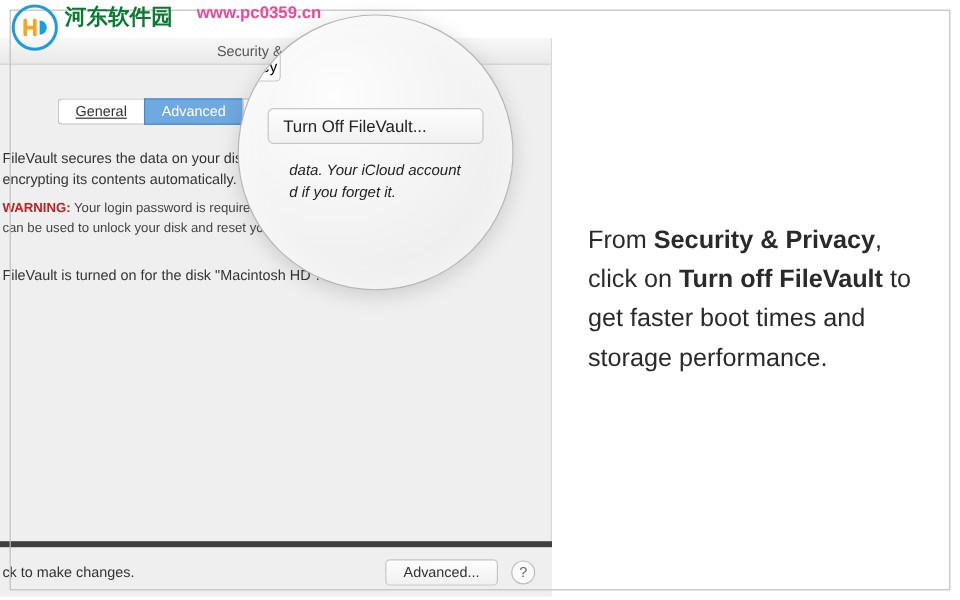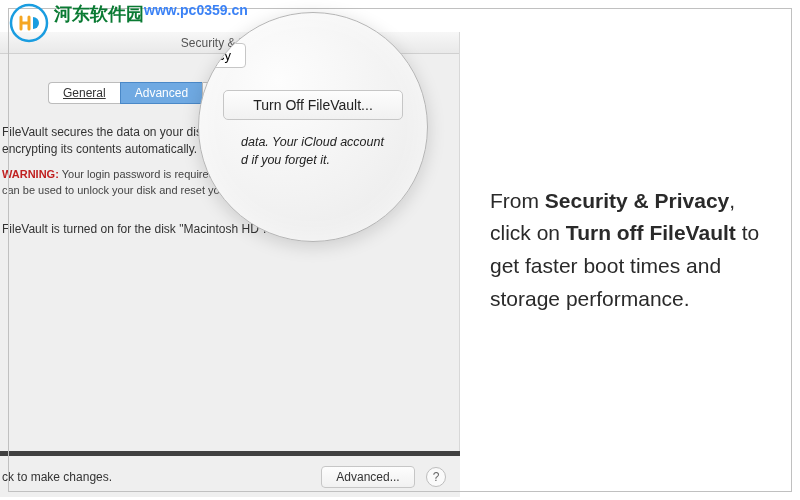--- a/index.html
+++ b/index.html
@@ -26,21 +26,21 @@
   display: flex;
   align-items: flex-start;
   gap: 4px;
 }
 .wm-logo {
   width: 42px; height: 42px;
   display: flex; align-items: center; justify-content: center;
 }
 .wm-text { display: flex; flex-direction: row; }
 .wm-cn { font-size: 18px; font-weight: bold; color: #0a7a33; }
-.wm-url { font-size: 14px; font-weight: bold; color: #3b82f6; }
+.wm-url { font-size: 14px; font-weight: bold; color: #ec4899; margin-left: 20px; }
 
 .left-panel {
   position: absolute;
   top: 32px;
   left: 0;
   width: 460px;
   height: 465px;
   background: #efefef;
   border-right: 1px solid #d8d8d8;
 }
@@ -95,35 +95,35 @@
   z-index: 50;
   overflow: hidden;
 }
 .mag-inner {
   position: absolute;
   top: 0; left: 0; right: 0; bottom: 0;
   padding: 30px 18px;
 }
 .mag-tab {
   display: inline-block;
-  padding: 4px 14px 4px 20px;
+  padding: 4px 2px 4px 20px;
   font-size: 13px;
   border: 1px solid #c6c6c6;
   border-radius: 0 4px 4px 0;
   background: #fff;
   margin-left: -20px;
   margin-bottom: 18px;
   text-align: center;
 }
 .mag-button {
   margin: 4px auto 14px;
   width: 180px;
   padding: 6px 12px;
   font-size: 14px;
-  text-align: center;
+  text-align: left;
   border: 1px solid #c6c6c6;
   border-radius: 5px;
   background: linear-gradient(#fdfdfd, #f1f1f1);
   color: #222;
 }
 .mag-caption {
   font-size: 12.5px;
   color: #222;
   line-height: 1.4;
   text-align: left;

